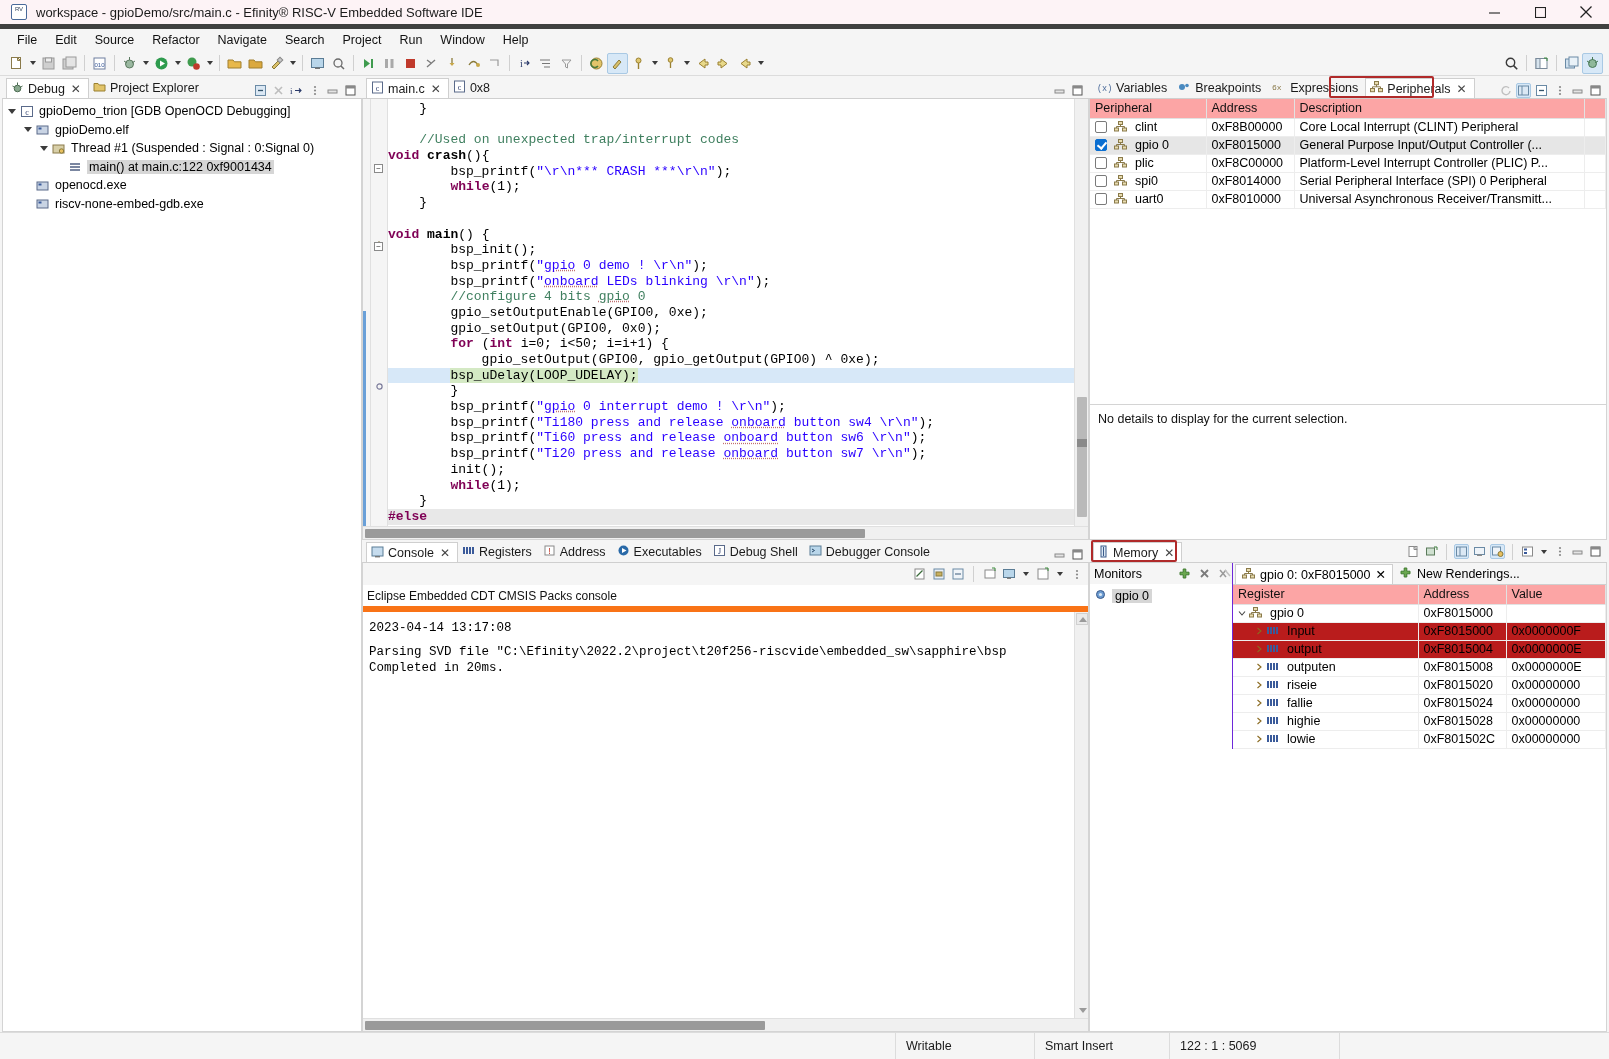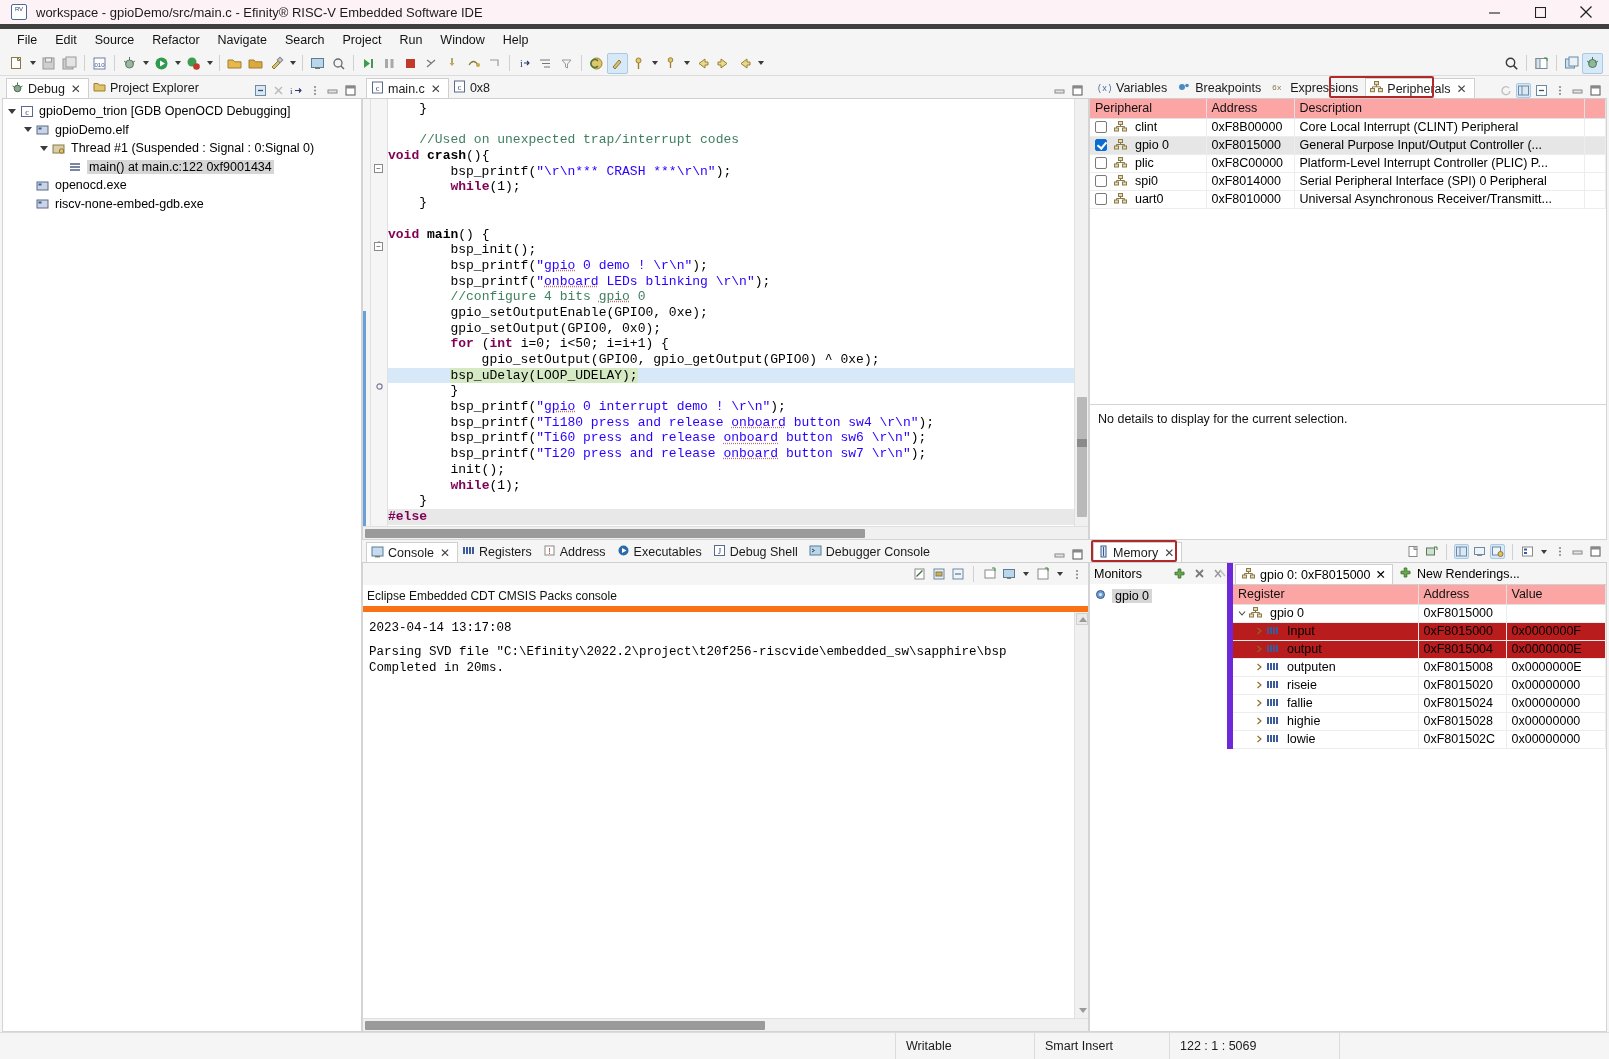--- a/index.html
+++ b/index.html
@@ -123,21 +123,21 @@
   tr.selrow td { background:#e6e6e6; }
   tr.hl td { background:#b91c1c; }
   .cb { width:12px;height:12px;border:1px solid #7a7a7a;background:#fff;border-radius:2px;display:inline-block;vertical-align:-2px;margin-right:4px;}
   .cb.on { background:#0a6ed1;border-color:#0a6ed1; position:relative;}
   .cb.on::after{content:"";position:absolute;left:3px;top:0px;width:4px;height:7px;border:solid #fff;border-width:0 2px 2px 0;transform:rotate(40deg);}
   .pico { display:inline-block; width:13px;height:11px; vertical-align:-1px; margin-right:4px;}
   .details-pane { border-top:1px solid #d4d4d4; background:#fff; padding:7px 8px; font-size:12.5px; color:#111;}
 
   
   .mem-body { flex:1 1 auto; display:flex; min-height:0; }
-  .monitors { width:143px; flex:0 0 143px; display:flex; flex-direction:column; border-right:6px solid #6d28d9; background:#fff;}
+  .monitors { width:143px; flex:0 0 143px; display:flex; flex-direction:column; border-right:1px solid #6d28d9; background:#fff;}
   .monitors-hdr { height:21px; display:flex; align-items:center; background:#f5f5f5; font-size:12.5px; padding-left:4px; gap:5px;}
   .monitors-hdr .t { margin-right:auto; }
   .monitors-list { flex:1 1 auto; padding:4px 0 0 4px;}
   .mon-item { display:flex; align-items:center; gap:5px; font-size:12.5px; }
   .mon-item .lbl { background:#d6d6d6; padding:0 3px;}
   .rend { flex:1 1 auto; display:flex; flex-direction:column; min-width:0; background:#fff;}
   .rend-tabs { height:21px; display:flex; align-items:flex-end; background:#f5f5f5; padding-left:2px;}
   .rtab { height:20px; display:flex; align-items:center; gap:5px; padding:0 6px; font-size:12.5px; white-space:nowrap;}
   .rtab.sel { background:#fff; border:1px solid #cfcfcf; border-bottom:none;}
 

